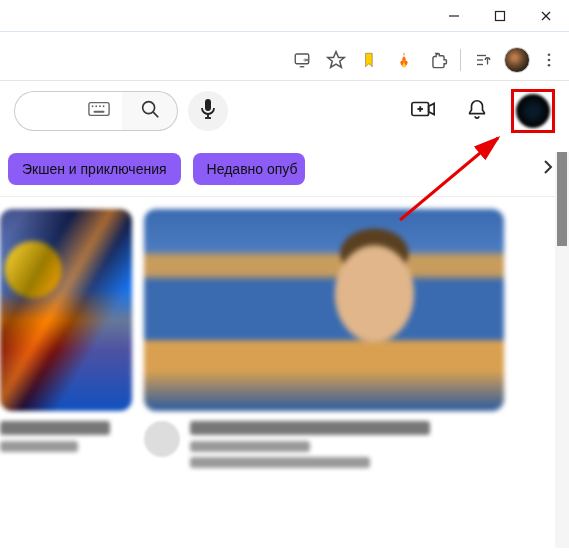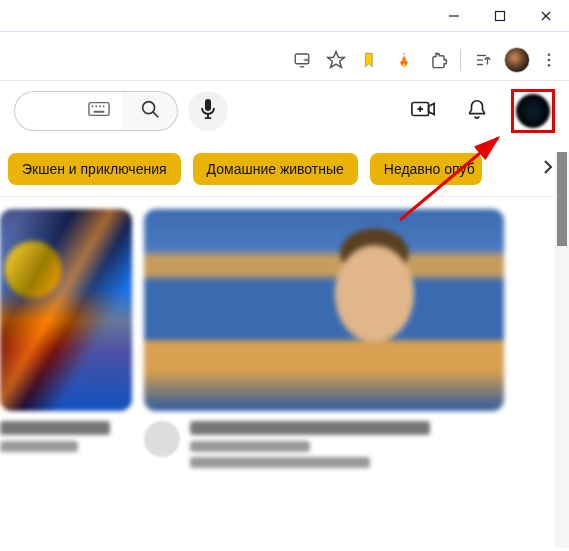--- a/index.html
+++ b/index.html
@@ -36,21 +36,21 @@
     width: 34px; height: 34px; border-radius: 50%;
     background: radial-gradient(circle at 50% 50%, #0a1a2a 20%, #000 70%);
     filter: blur(1.5px);
   }
   .highlight-box {
     width: 44px; height: 44px; display:flex; align-items:center; justify-content:center;
     border: 3px solid #e60000;
   }
   
   .chips-row { height: 56px; display: flex; align-items: center; padding: 0 8px; gap: 12px; border-bottom: 1px solid #eee; position: relative; }
-  .chip { background: #eab308; border-radius: 8px; padding: 8px 14px; font-size: 14px; color: #0f0f0f; white-space: nowrap; }
+  .chip { background: #8b5cf6; border-radius: 8px; padding: 8px 14px; font-size: 14px; color: #0f0f0f; white-space: nowrap; }
   .chip-cut { overflow: hidden; width: 112px; }
   .chip-cut .chip-inner { display:inline-block; }
   .chip-next { width: 34px; height: 34px; display: flex; align-items: center; justify-content: center; position: absolute; right: 10px; background: linear-gradient(to left, #fff 40%, rgba(255,255,255,0)); padding-left: 12px; }
   
   .content { padding: 12px 8px 0 0; display: flex; gap: 12px; }
   .thumb {
     border-radius: 12px; height: 202px;
   }
   .thumb1 { width: 132px;
     background:
@@ -217,21 +217,20 @@
       <div class="highlight-box">
         <div class="yt-ic" style="width:auto;height:auto">
           <div class="avatar-yt"></div>
         </div>
       </div>
     </div>
   </div>
 
   <div class="chips-row">
     <div class="chip">Экшен и приключения</div>
-    <div class="chip">Домашние животные</div>
     <div class="chip chip-cut"><span class="chip-inner">Недавно опуб</span></div>
     <div class="chip-next">
       <span>
         <svg width="12" height="18" viewBox="0 0 12 18" fill="none" stroke="#333" stroke-width="2">
             <polyline points="3,3 9,9 3,15"></polyline>
           </svg>
       </span>
     </div>
   </div>
 

